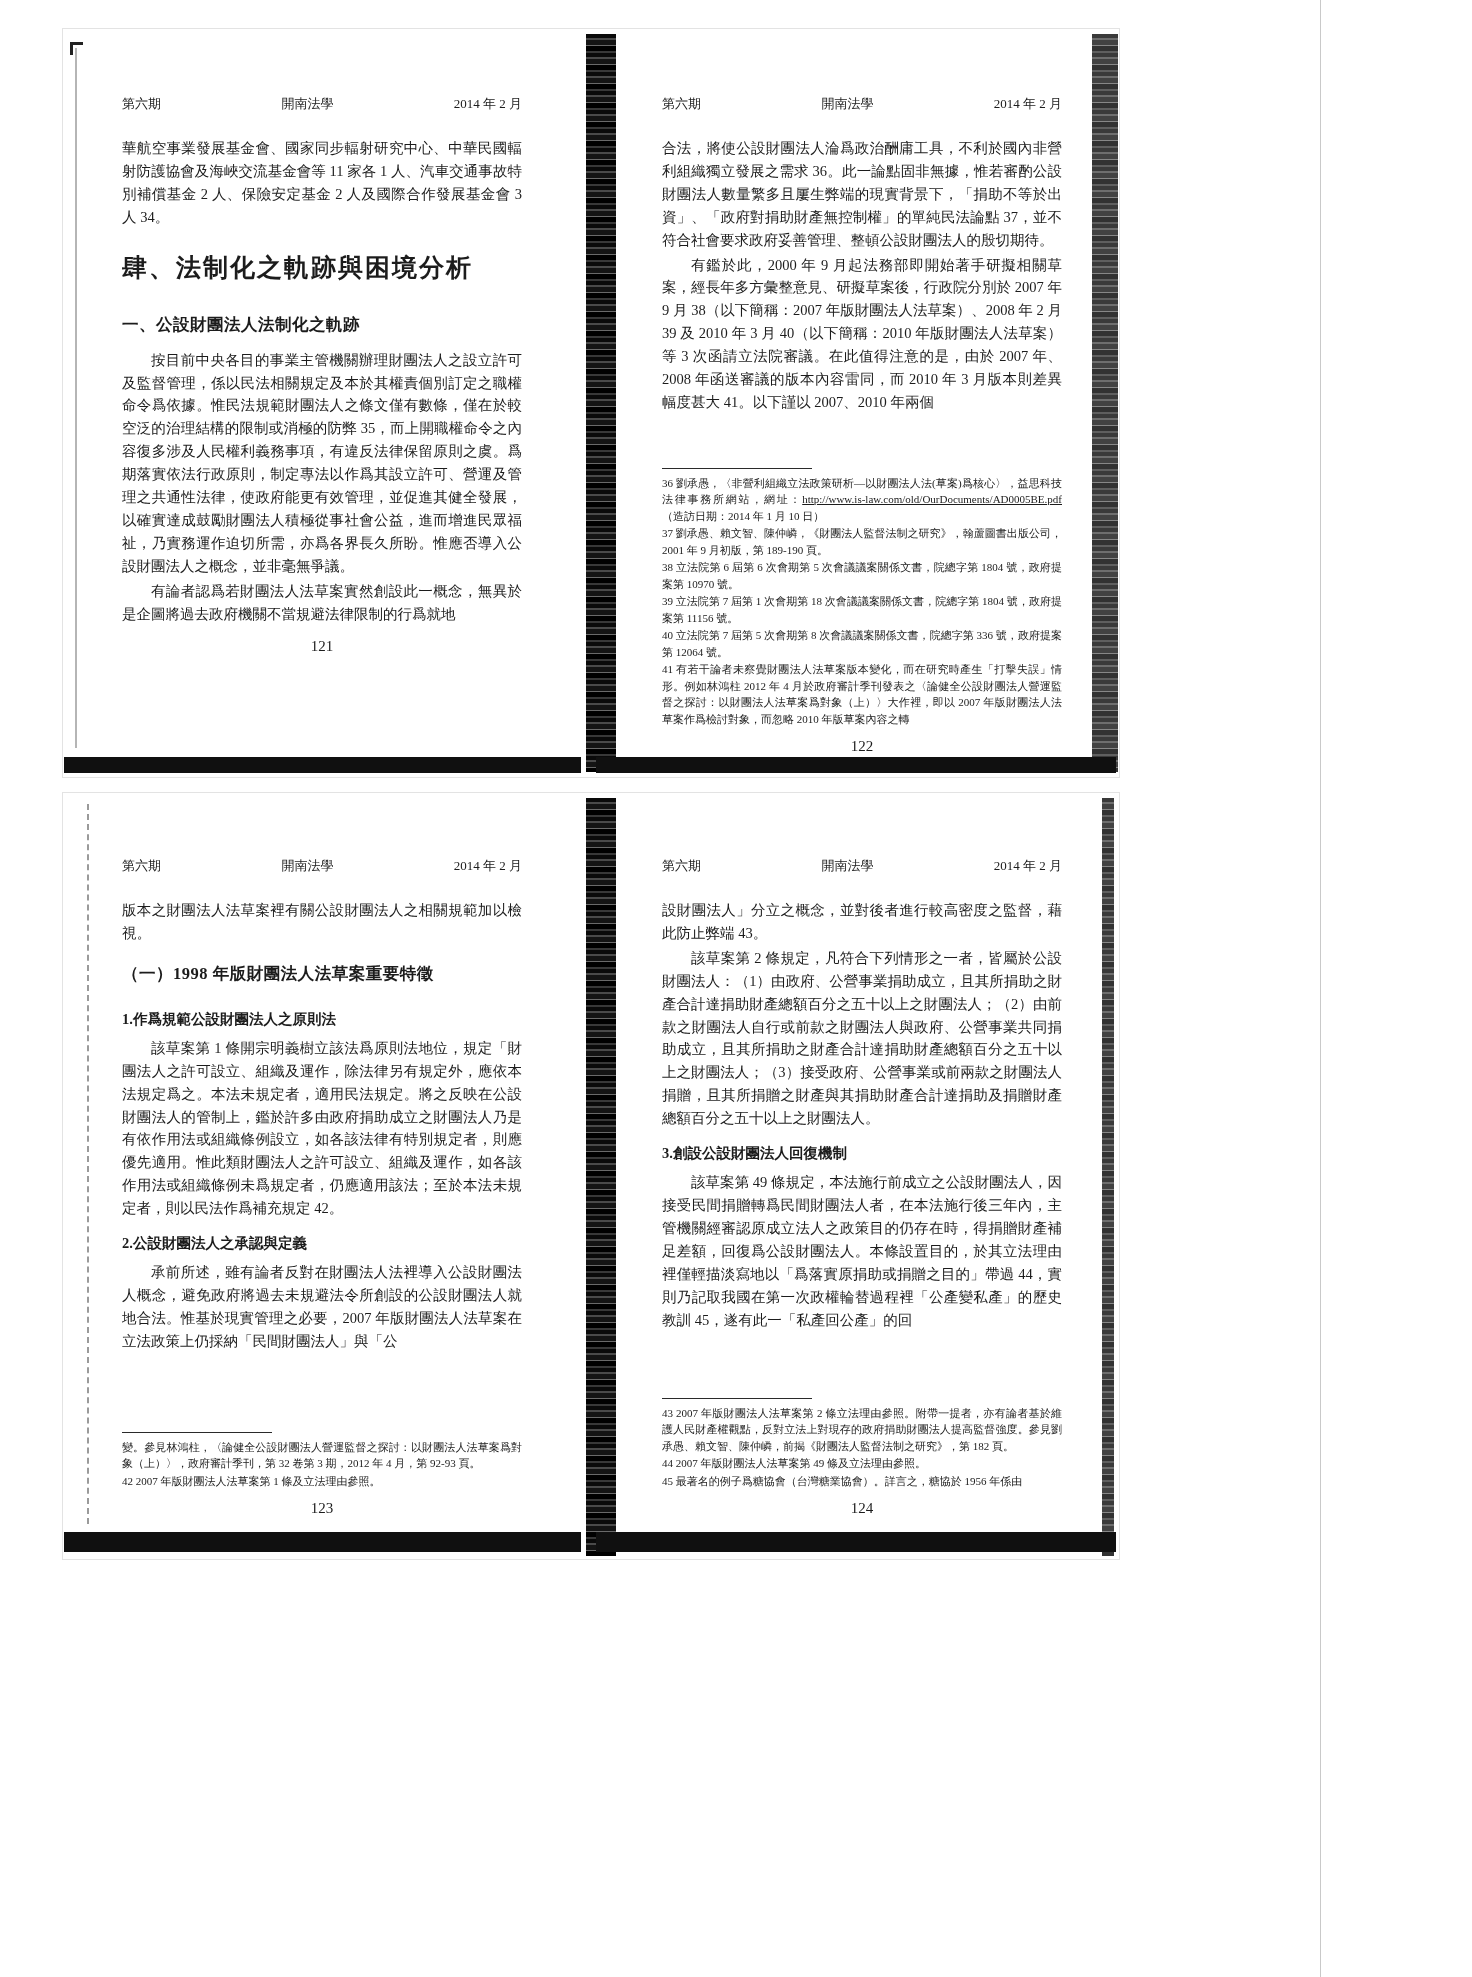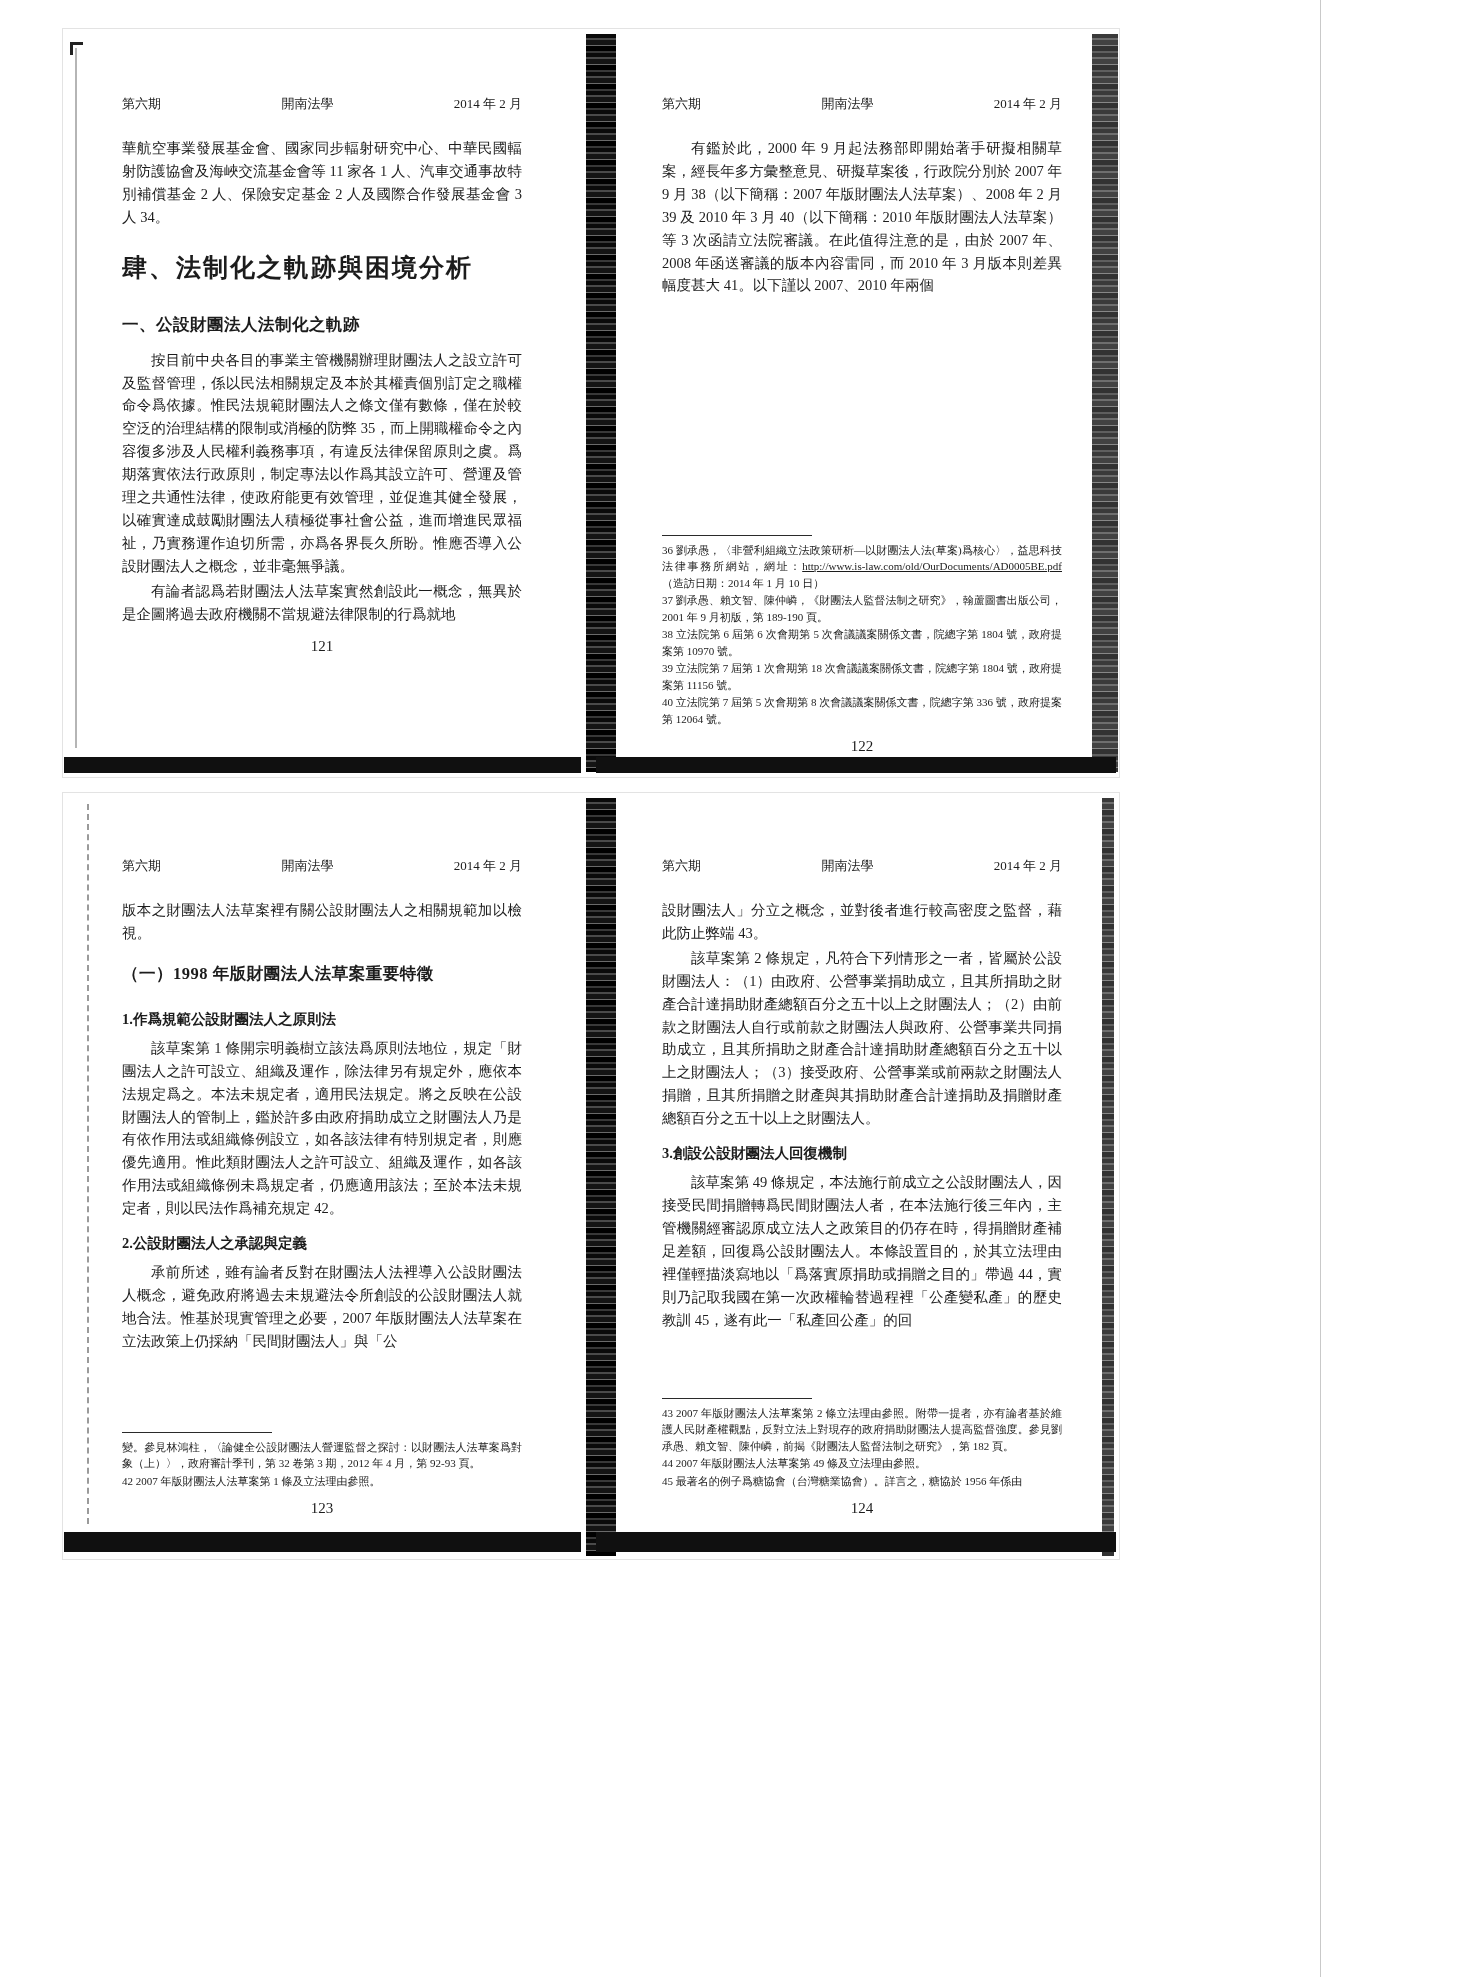--- a/index.html
+++ b/index.html
@@ -71,28 +71,30 @@
     <p class="para">有論者認爲若財團法人法草案實然創設此一概念，無異於是企圖將過去政府機關不當規避法律限制的行爲就地</p>
     <div class="pagenum">121</div>
   </div>
 
   <div class="page" id="page-122" style="left:662px;top:95px;">
     <div class="pg-header">
       <span>第六期</span>
       <span>開南法學</span>
       <span>2014 年 2 月</span>
     </div>
+    <p class="para cont">合法，將使公設財團法人淪爲政治酬庸工具，不利於國內非營利組織獨立發展之需求 36。此一論點固非無據，惟若審酌公設財團法人數量繁多且屢生弊端的現實背景下，「捐助不等於出資」、「政府對捐助財產無控制權」的單純民法論點 37，並不符合社會要求政府妥善管理、整頓公設財團法人的殷切期待。</p>
     <p class="para">有鑑於此，2000 年 9 月起法務部即開始著手研擬相關草案，經長年多方彙整意見、研擬草案後，行政院分別於 2007 年 9 月 38（以下簡稱：2007 年版財團法人法草案）、2008 年 2 月 39 及 2010 年 3 月 40（以下簡稱：2010 年版財團法人法草案）等 3 次函請立法院審議。在此值得注意的是，由於 2007 年、2008 年函送審議的版本內容雷同，而 2010 年 3 月版本則差異幅度甚大 41。以下謹以 2007、2010 年兩個</p>
     <div class="footnotes">
       <div class="fnsep"></div>
       <p class="footnote"><span>36 劉承愚，〈非營利組織立法政策研析—以財團法人法(草案)爲核心〉，益思科技法律事務所網站，網址：</span><span class="fn-url">http://www.is-law.com/old/OurDocuments/AD0005BE.pdf</span><span>（造訪日期：2014 年 1 月 10 日）</span></p>
       <p class="footnote">37 劉承愚、賴文智、陳仲嶙，《財團法人監督法制之研究》，翰蘆圖書出版公司，2001 年 9 月初版，第 189-190 頁。</p>
       <p class="footnote">38 立法院第 6 屆第 6 次會期第 5 次會議議案關係文書，院總字第 1804 號，政府提案第 10970 號。</p>
       <p class="footnote">39 立法院第 7 屆第 1 次會期第 18 次會議議案關係文書，院總字第 1804 號，政府提案第 11156 號。</p>
       <p class="footnote">40 立法院第 7 屆第 5 次會期第 8 次會議議案關係文書，院總字第 336 號，政府提案第 12064 號。</p>
+      <p class="footnote">41 有若干論者未察覺財團法人法草案版本變化，而在研究時產生「打擊失誤」情形。例如林鴻柱 2012 年 4 月於政府審計季刊發表之〈論健全公設財團法人營運監督之探討：以財團法人法草案爲對象（上）〉大作裡，即以 2007 年版財團法人法草案作爲檢討對象，而忽略 2010 年版草案內容之轉</p>
     </div>
     <div class="pagenum">122</div>
   </div>
 
   <div class="page" id="page-123" style="left:122px;top:857px;">
     <div class="pg-header">
       <span>第六期</span>
       <span>開南法學</span>
       <span>2014 年 2 月</span>
     </div>

